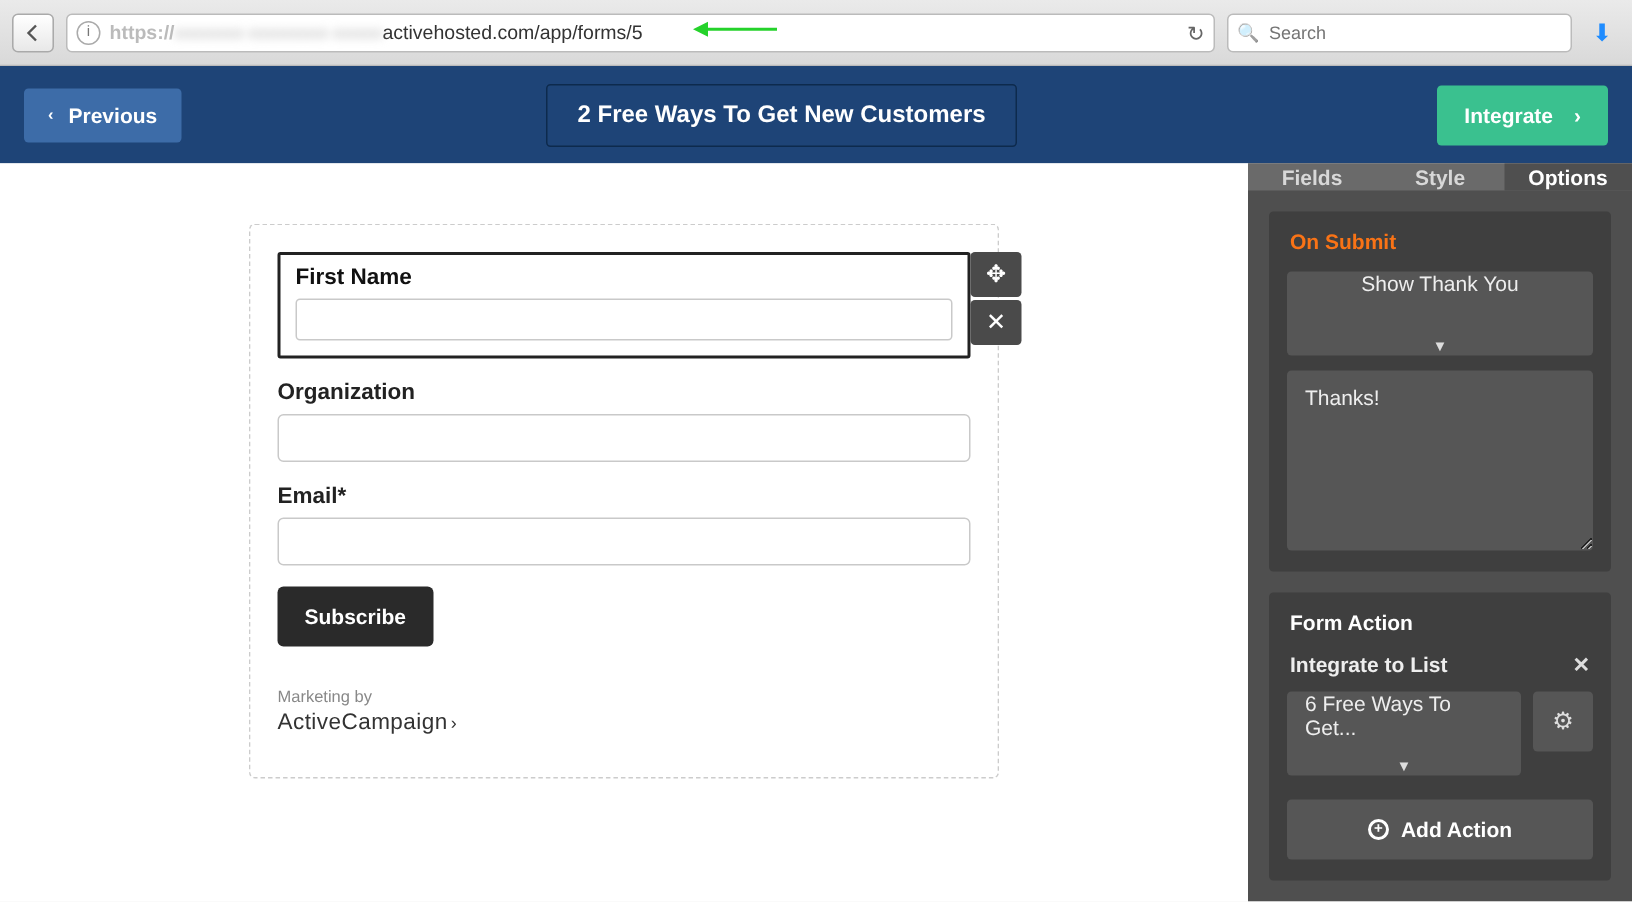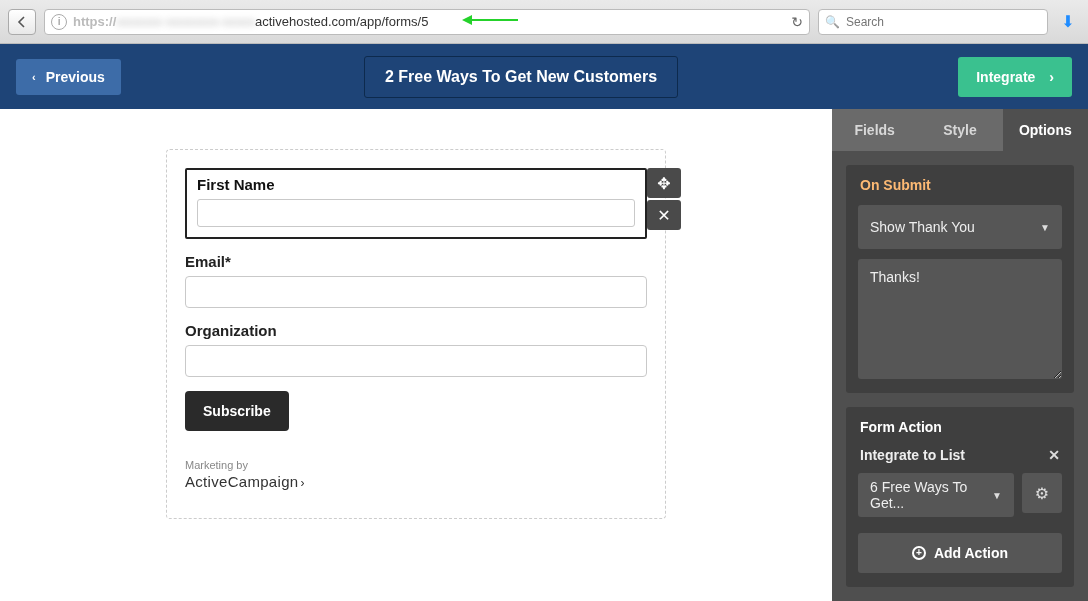--- a/index.html
+++ b/index.html
@@ -43,23 +43,23 @@
   .ac-logo { font-size:15px; color:#333; letter-spacing:0.3px; margin-top:2px;}
   .ac-logo .chev{font-size:12px; margin-left:2px;}
 
   
   .sidebar { width:256px; background:#4f4f4f; color:#e6e6e6; display:flex; flex-direction:column;}
   .tabs { display:flex; background:#6a6a6a; height:48px;}
   .tab { flex:1; display:flex; align-items:center; justify-content:center; font-size:14px; font-weight:600; color:#d8d8d8; cursor:pointer;}
   .tab.active { background:#4f4f4f; color:#fff;}
   .panel { padding:14px; display:flex; flex-direction:column; gap:14px;}
   .card { background:#3f3f3f; border-radius:3px; }
-  .card-head { padding:12px 14px; font-size:14px; font-weight:700; color:#fdba74;}
+  .card-head { padding:12px 14px; font-size:14px; font-weight:700; color:#f97316;}
   .card-body { padding:0 12px 14px 12px; display:flex; flex-direction:column; gap:10px;}
-  .select { background:#565656; border-radius:3px; height:44px; display:flex; align-items:center; padding:0 12px; justify-content:space-between; font-size:14px; color:#eee;}
+  .select { background:#565656; border-radius:3px; height:56px; display:flex; align-items:center; padding:0 12px; justify-content:space-between; font-size:14px; color:#eee;flex-direction:column;}
   .select .caret{ font-size:10px; color:#ddd;}
   .textarea { background:#565656; border-radius:3px; min-height:120px; padding:10px 12px; font-size:14px; color:#eee; position:relative; resize:both; overflow:auto;}
   .action-head { padding:12px 14px; font-size:14px; font-weight:700; color:#fff;}
   .action-sub { padding:0 14px 10px 14px; display:flex; align-items:center; justify-content:space-between; font-size:14px; font-weight:600; color:#eee;}
   .close-x { color:#ddd; font-size:14px;}
   .action-row { padding:0 12px 14px 12px; display:flex; gap:8px;}
   .gear { width:40px;height:40px;background:#565656;border-radius:3px;display:flex;align-items:center;justify-content:center;color:#ddd;}
   .add-action { margin:2px 12px 14px 12px; height:40px; background:#565656; border-radius:3px; display:flex; align-items:center; justify-content:center; gap:8px; font-weight:700; font-size:14px; color:#fff;}
   .plus-circ{ width:14px;height:14px;border:2px solid #fff;border-radius:50%;display:flex;align-items:center;justify-content:center;font-size:10px;line-height:1;}
 </style>
@@ -113,26 +113,26 @@
       <div class="field-sel">
         <div class="label">First Name</div>
         <input type="text" style="">
         <div class="sel-handles">
           <div class="handle">✥</div>
           <div class="handle">✕</div>
         </div>
       </div>
 
       <div class="field">
-        <div class="label">Email*</div>
+        <div class="label">Organization</div>
         <input type="text" style="">
       </div>
 
       <div class="field">
-        <div class="label">Organization</div>
+        <div class="label">Email*</div>
         <input type="text" style="">
       </div>
 
       <button class="subscribe">Subscribe</button>
 
       <div class="marketing">Marketing by</div>
       <div class="ac-logo">
         <span>ActiveCampaign</span><span class="chev">›</span>
       </div>
     </div>

